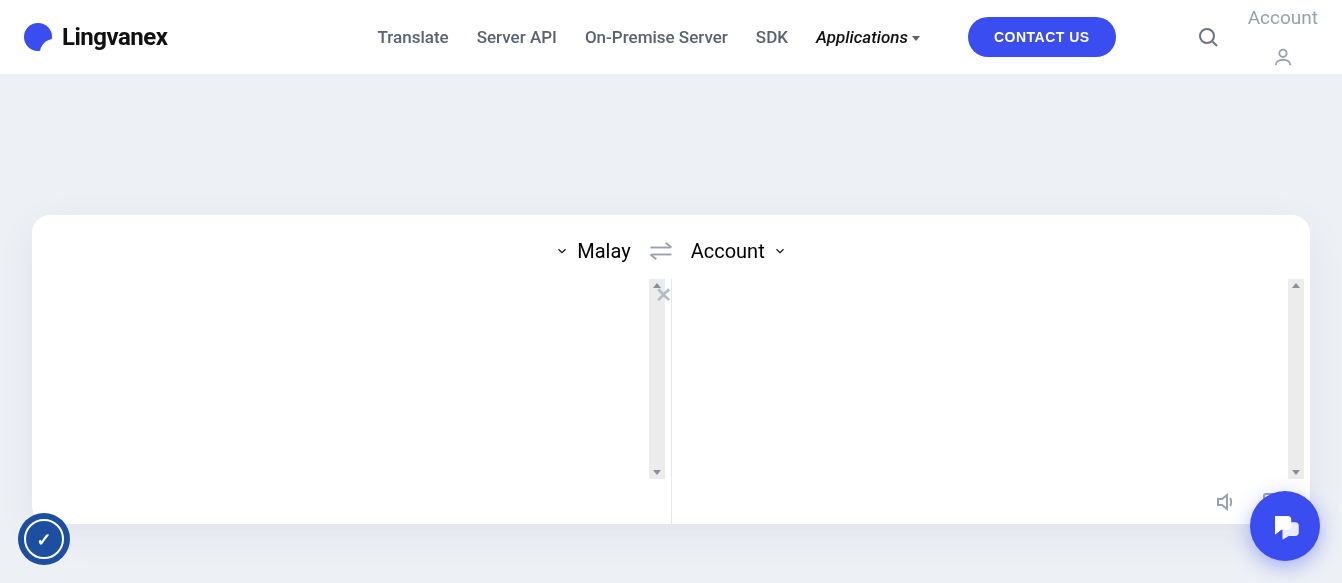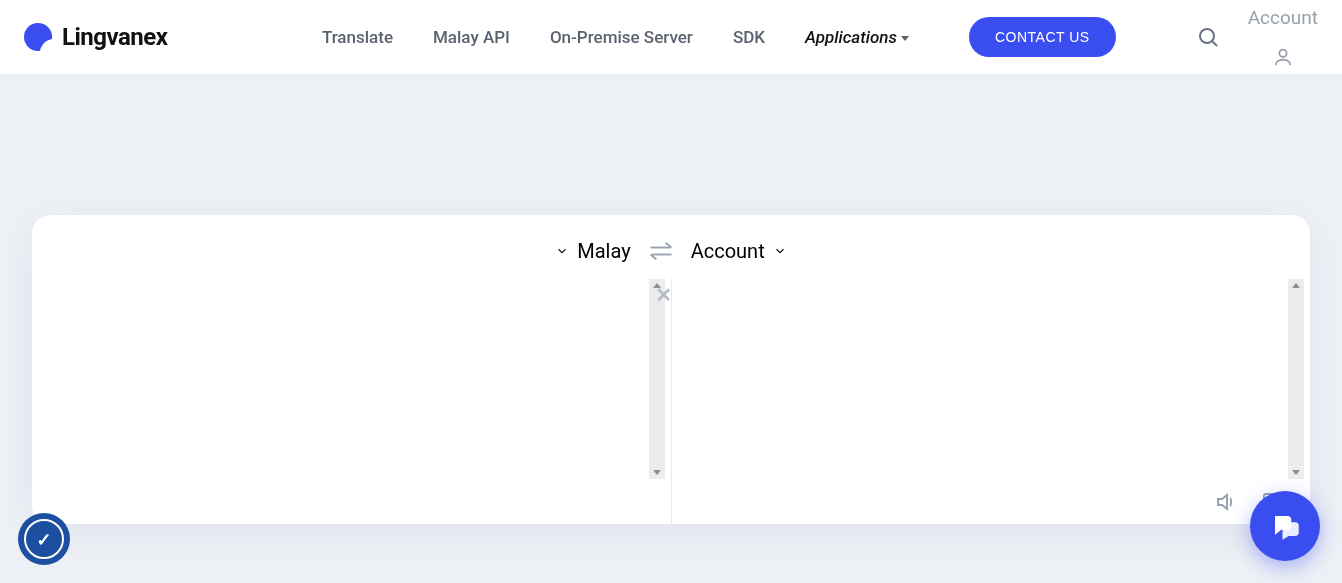--- a/index.html
+++ b/index.html
@@ -43,21 +43,21 @@
   }
   .logo-text {
     font-size: 24px;
     font-weight: 700;
     color: #111;
     letter-spacing: -0.5px;
   }
   .nav {
     display: flex;
     align-items: center;
-    gap: 40px;
+    gap: 28px;
     margin-left: 44px;
   }
   .nav a {
     color: #5b6270;
     text-decoration: none;
     font-size: 17px;
     font-weight: 500;
   }
   .nav a.dark { color: #111; }
   .nav .dropdown-wrap { display: flex; align-items: center; gap: 4px; font-style: italic; }
@@ -65,21 +65,21 @@
     width: 0; height: 0;
     border-left: 4px solid transparent;
     border-right: 4px solid transparent;
     border-top: 5px solid #5b6270;
     margin-top: 2px;
   }
   .contact-btn {
     background: #3a4df0;
     color: #fff;
     font-size: 14px;
-    font-weight: 400;
+    font-weight: 700;
     letter-spacing: 0.5px;
     padding: 12px 26px;
     border-radius: 22px;
     border: none;
     margin-left: 20px;
     cursor: pointer;
   }
   .header-right {
     display: flex;
     align-items: center;
@@ -219,21 +219,21 @@
 <body>
 
 <header class="header">
   <div class="logo-wrap">
     <div class="logo-mark"></div>
     <span class="logo-text">Lingvanex</span>
   </div>
 
   <nav class="nav">
     <a href="#">Translate</a>
-    <a href="#">Malay API</a>
+    <a href="#">Server API</a>
     <a href="#">On-Premise Server</a>
     <a href="#">SDK</a>
     <span class="dropdown-wrap">
       <a href="#" class="dark">Applications</a>
       <span class="caret"></span>
     </span>
     <button class="contact-btn">CONTACT US</button>
   </nav>
 
   <div class="header-right">

